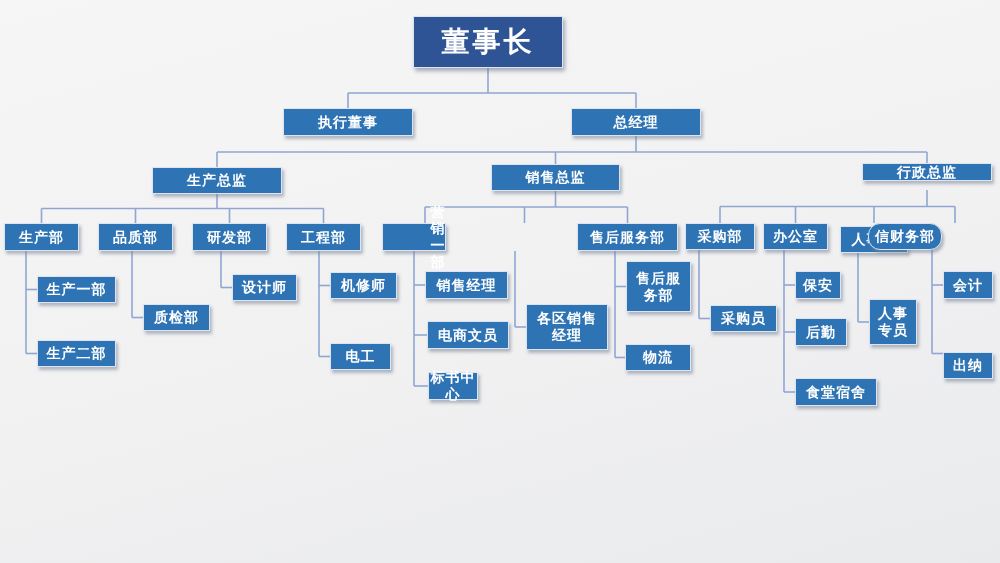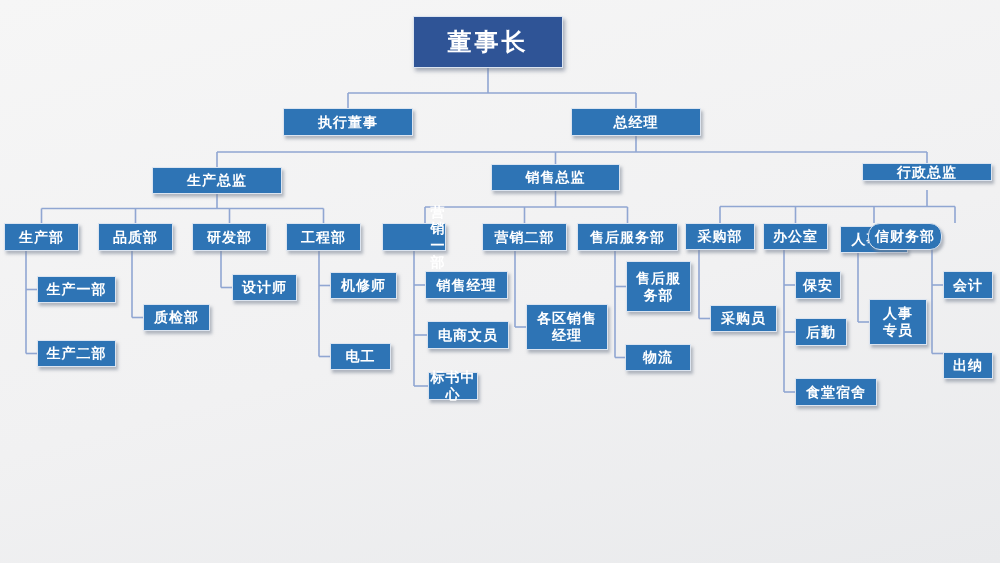--- a/index.html
+++ b/index.html
@@ -17,21 +17,21 @@
     background:#2e74b5;
     border:1px solid #dbe4f0;
     box-shadow:2px 3px 3px rgba(122,131,148,0.55);
     color:#ffffff;
     display:flex;align-items:center;justify-content:center;
     text-align:center;font-weight:bold;font-size:14px;line-height:1.18;
     letter-spacing:1px;
   }
   .node.root{
     background:#2f5496;
-    font-size:24px;letter-spacing:3px;
+    font-size:28px;letter-spacing:3px;
     box-shadow:2px 3px 4px rgba(110,120,140,0.6);
   }
   .node-label{white-space:pre-line;display:block;}
 </style>
 </head>
 <body>
 
 <div id="stage">
   <svg id="connectors" width="1000" height="563" xmlns="http://www.w3.org/2000/svg">
       <line x1="488" y1="68" x2="488" y2="93" stroke="#90a6d2" stroke-width="1.6"></line>
@@ -142,23 +142,20 @@
     </div>
     <div class="node" style="left: 425px; top: 271px; width: 83px; height: 28px;">
       <span class="node-label">销售经理</span>
     </div>
     <div class="node" style="left: 427px; top: 321px; width: 82px; height: 28px;">
       <span class="node-label">电商文员</span>
     </div>
     <div class="node" style="left: 428px; top: 372px; width: 50px; height: 28px;">
       <span class="node-label">标书中心</span>
     </div>
-    <div class="node" style="left: 482px; top: 223px; width: 85px; height: 28px;">
-      <span class="node-label">营销二部</span>
-    </div>
     <div class="node" style="left: 526px; top: 304px; width: 82px; height: 46px;">
       <span class="node-label">各区销售
 经理</span>
     </div>
     <div class="node" style="left: 577px; top: 223px; width: 101px; height: 28px;">
       <span class="node-label">售后服务部</span>
     </div>
     <div class="node" style="left: 626px; top: 261px; width: 65px; height: 51px;">
       <span class="node-label">售后服
 务部</span>
@@ -183,21 +180,21 @@
     </div>
     <div class="node" style="left: 795px; top: 318px; width: 52px; height: 28px;">
       <span class="node-label">后勤</span>
     </div>
     <div class="node" style="left: 795px; top: 378px; width: 82px; height: 28px;">
       <span class="node-label">食堂宿舍</span>
     </div>
     <div class="node" style="left: 840px; top: 226px; width: 68px; height: 27px;">
       <span class="node-label">人事部</span>
     </div>
-    <div class="node" style="left: 869px; top: 299px; width: 58px; height: 46px;">
+    <div class="node" style="left: 869px; top: 299px; width: 48px; height: 46px;">
       <span class="node-label">人事
 专员</span>
     </div>
     <div class="node" style="left: 868px; top: 223px; width: 74px; height: 27px; border-radius: 12px;">
       <span class="node-label">信财务部</span>
     </div>
     <div class="node" style="left: 943px; top: 271px; width: 50px; height: 28px;">
       <span class="node-label">会计</span>
     </div>
     <div class="node" style="left: 943px; top: 352px; width: 50px; height: 27px;">

